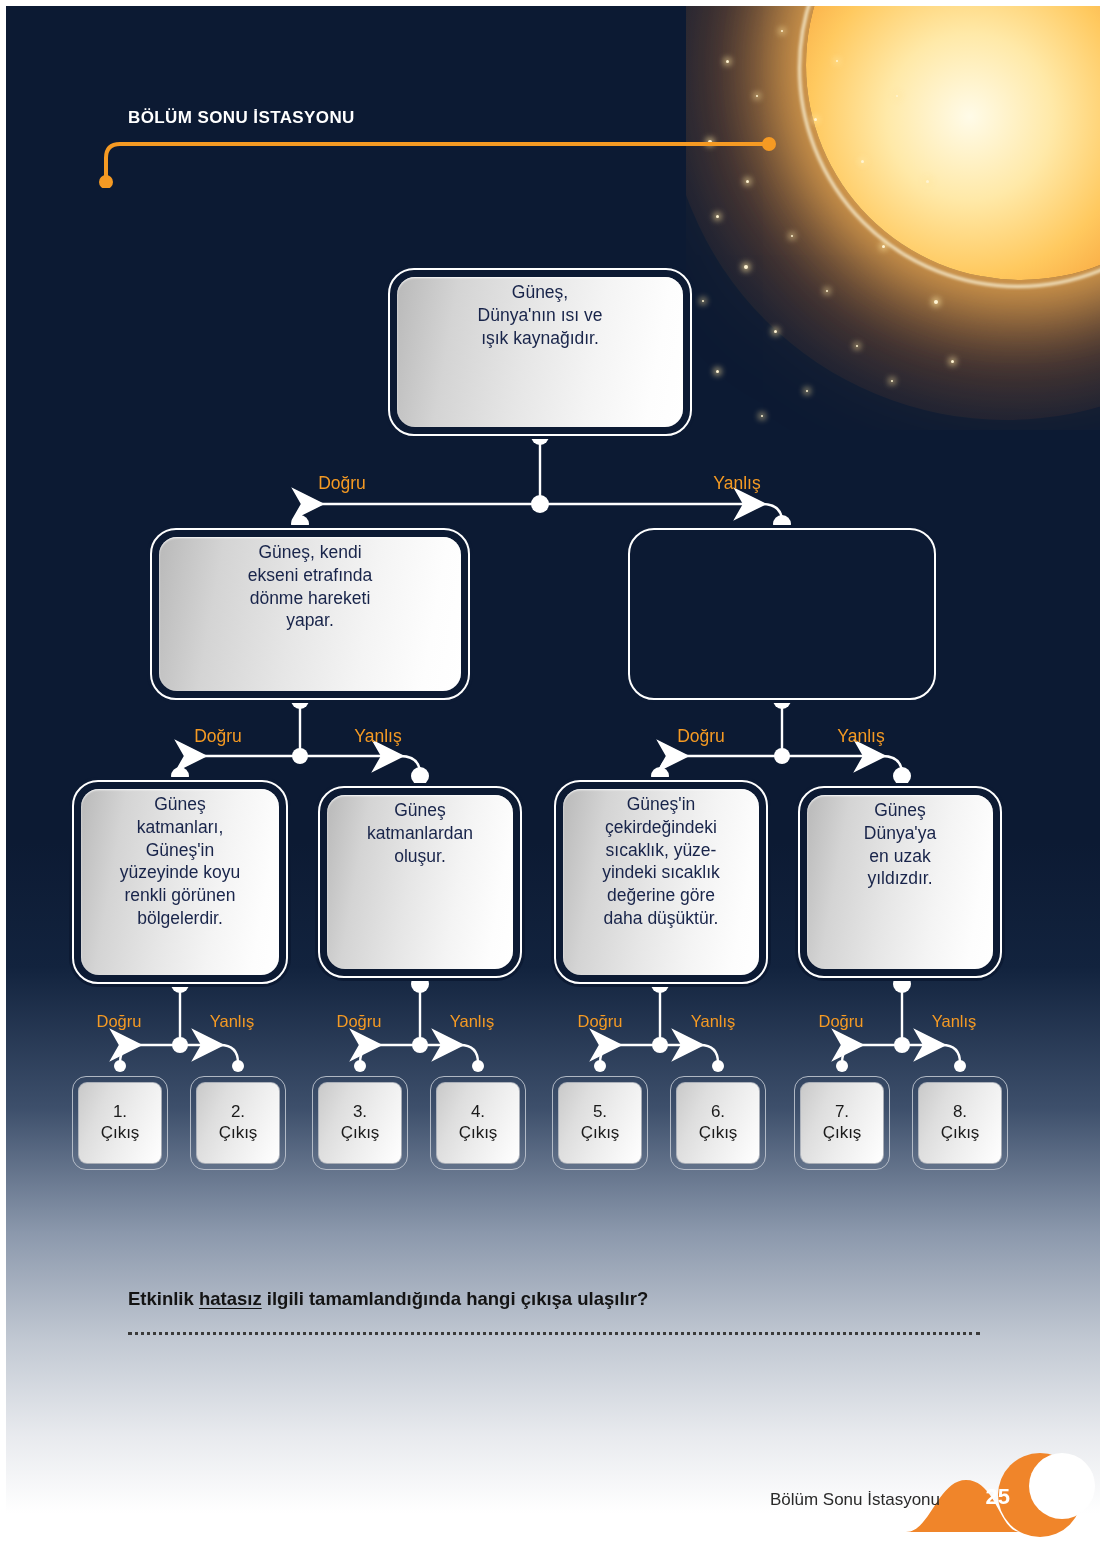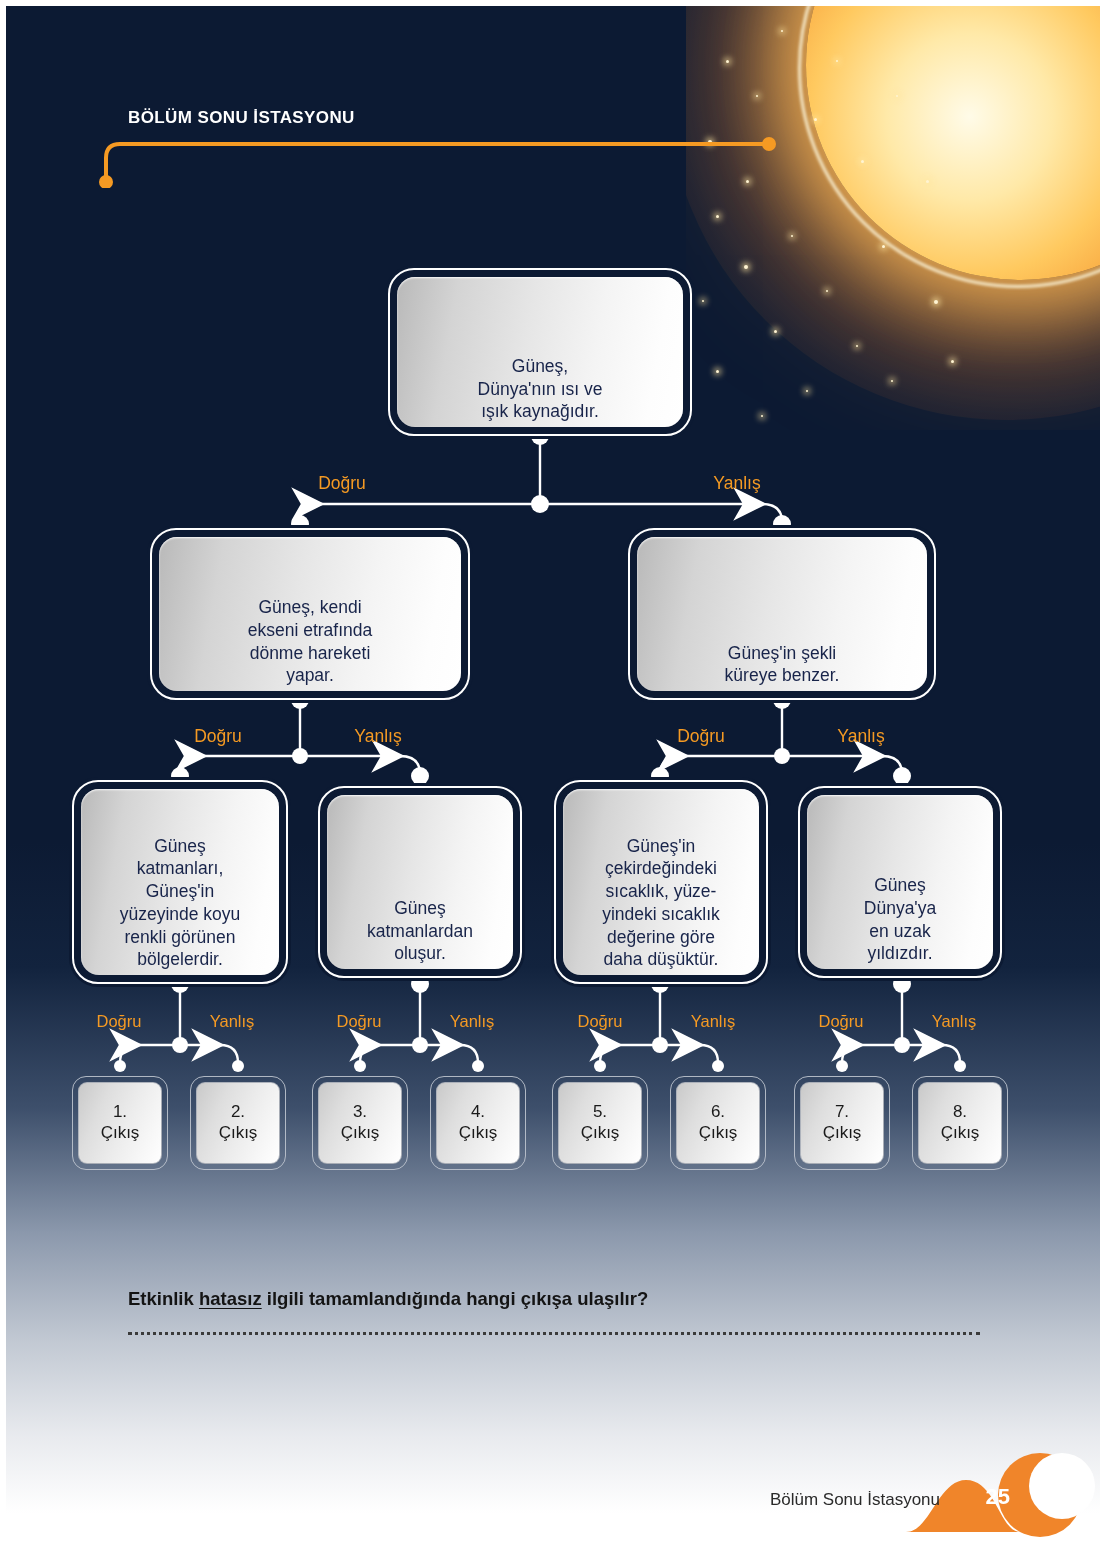--- a/index.html
+++ b/index.html
@@ -62,21 +62,21 @@
   #flow{position:absolute;left:0;top:0;width:1106px;height:1560px;}
   .nodebox{position:absolute;}
   .nb-outer{
     position:absolute;inset:0;border-radius:26px;
     background:#0c1a33;border:2.5px solid #ffffff;
     box-shadow:0 0 0 3px #0c1a33;
   }
   .nb-inner{
     position:absolute;left:9px;right:9px;top:9px;bottom:9px;border-radius:18px;
     background:linear-gradient(100deg,#b9b9b9 0%,#d4d4d4 20%,#e6e6e6 45%,#f4f4f4 68%,#fdfdfd 88%,#ffffff 100%);
-    display:flex;align-items:flex-end;justify-content:center;text-align:center;
+    display:flex;align-items:flex-start;justify-content:center;text-align:center;
     box-shadow:inset 0 1px 2px rgba(255,255,255,.9);
   }
   .nb-text{color:#18244a;font-size:17.5px;line-height:1.30;padding:4px 8px;}
 
   .exitbox{position:absolute;}
   .eb-outer{
     position:absolute;inset:0;border-radius:14px;
     background:transparent;border:1.6px solid rgba(190,196,206,.9);
   }
   .eb-inner{
@@ -291,23 +291,20 @@
 
   <div class="nodebox" style="left:150px;top:528px;width:300px;height:172px;padding-left:20px;">
     <div class="nb-outer"></div>
     <div class="nb-inner">
       <div class="nb-text">Güneş, kendi<br>ekseni etrafında<br>dönme hareketi<br>yapar.</div>
     </div>
   </div>
 
   <div class="nodebox" style="left:628px;top:528px;width:308px;height:172px;">
     <div class="nb-outer"></div>
-    <div class="nb-inner">
-      <div class="nb-text">Güneş'in şekli<br>küreye benzer.</div>
-    </div>
   </div>
 
   <div class="nodebox" style="left:72px;top:780px;width:216px;height:204px;">
     <div class="nb-outer"></div>
     <div class="nb-inner">
       <div class="nb-text">Güneş<br>katmanları,<br>Güneş'in<br>yüzeyinde koyu<br>renkli görünen<br>bölgelerdir.</div>
     </div>
   </div>
 
   <div class="nodebox" style="left:318px;top:786px;width:204px;height:192px;">

